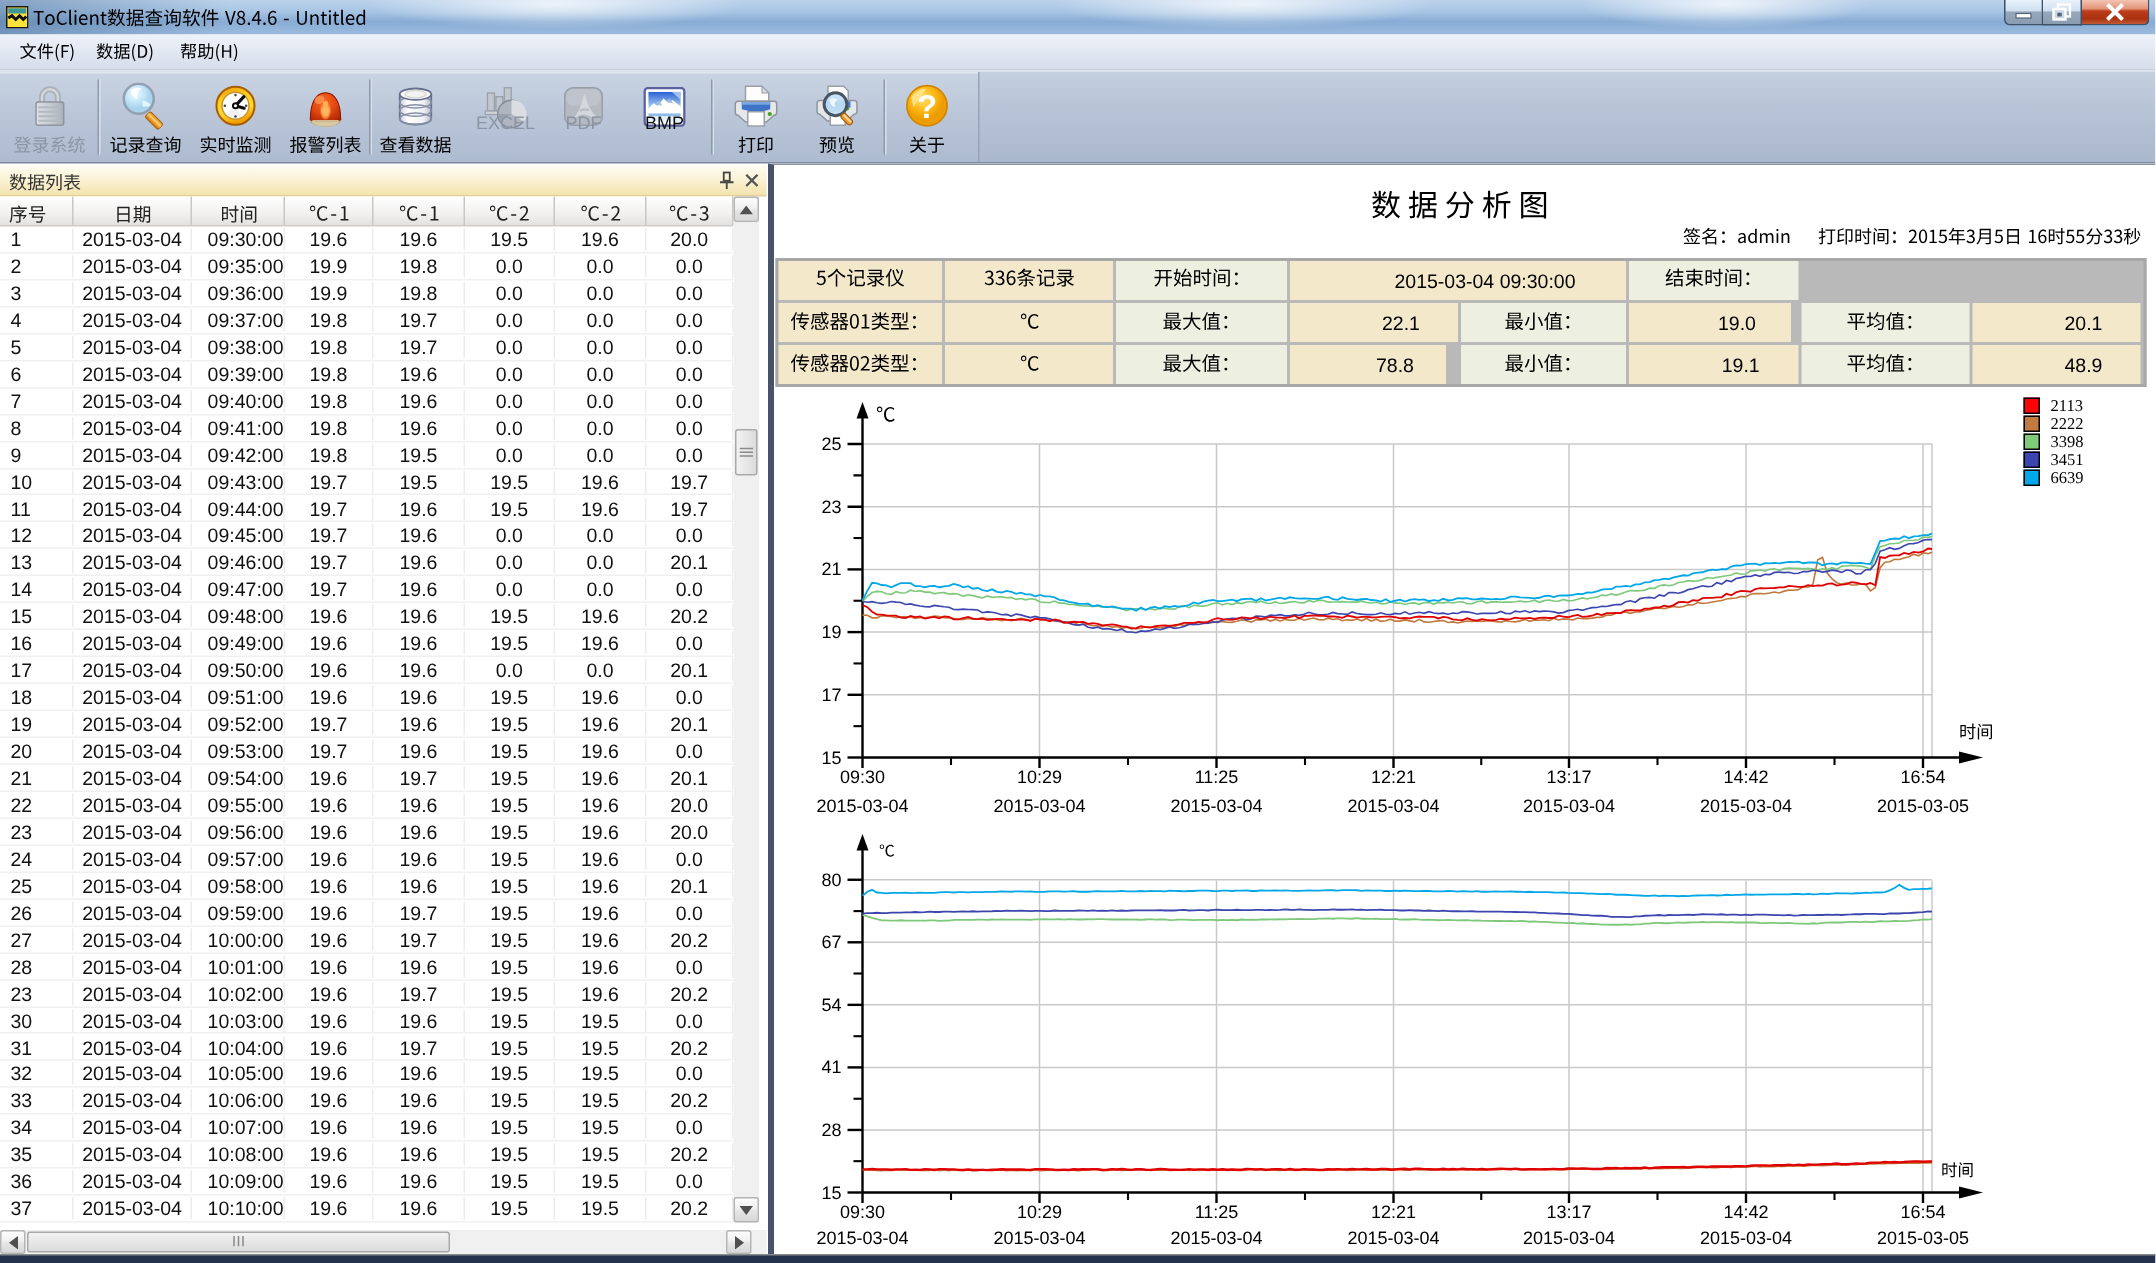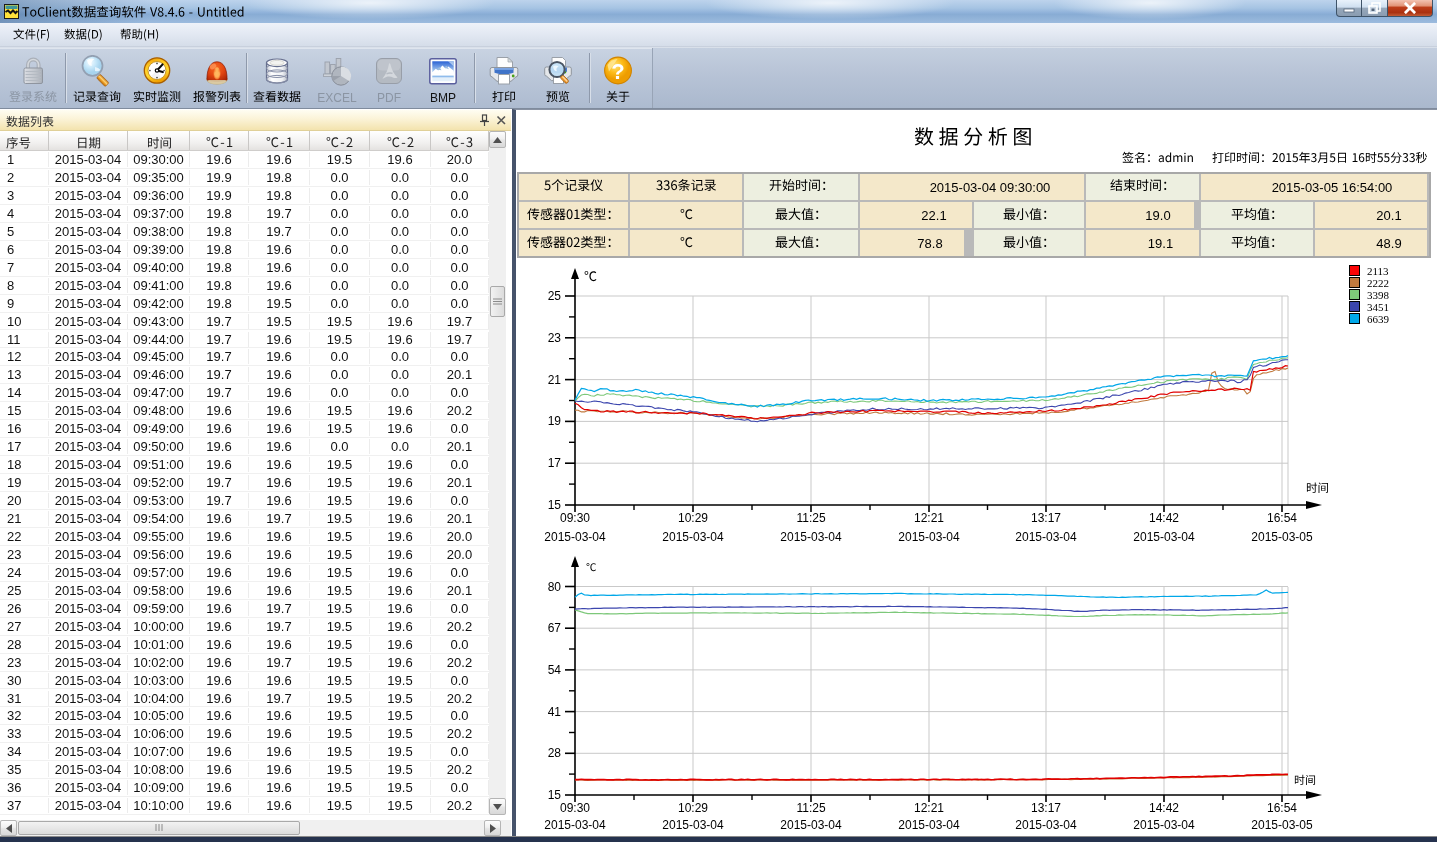--- a/index.html
+++ b/index.html
@@ -24,41 +24,41 @@
  background:linear-gradient(180deg,#eef2f9 0%,#e2e8f2 50%,#d5dde9 100%);
  border-bottom:1px solid #c8d0dd;font-size:12px;color:#1a1a1a;}
 
 #toolbar{position:absolute;left:0;top:47px;width:1437px;height:62px;
  background:linear-gradient(180deg,#c4cfdf 0%,#b7c3d6 45%,#aab8cd 100%);
  border-top:1px solid #d9e0ea;border-bottom:1px solid #7f8b9d;}
 #tbband{position:absolute;left:0;top:0;width:653px;height:60px;
  background:linear-gradient(180deg,#c9d3e2 0%,#bac6d8 50%,#adbbd0 100%);
  border-right:1px solid #98a4b6;box-shadow:inset 0 1px 0 #dfe5ee;}
 .tbtn{position:absolute;top:4px;height:54px;text-align:center;font-size:12px;color:#111;}
-.tbtn .cap{position:absolute;bottom:1px;width:100%;white-space:nowrap;margin-top:48px;}
+.tbtn .cap{position:absolute;bottom:17px;width:100%;white-space:nowrap;margin-top:48px;}
 .tbtn.dis{color:#8b95a3;}
 .tbtn svg{position:absolute;top:3px;left:50%;margin-left:-16px;}
 .tsep{position:absolute;top:5px;width:1px;height:50px;background:#8e99ab;box-shadow:1px 0 0 #d8dfe9;}
 
 #leftpanel{position:absolute;left:0;top:110px;width:511px;height:726px;background:#fff;}
 #lp-title{position:absolute;left:0;top:0;width:511px;height:21px;
  background:linear-gradient(180deg,#fffdf2 0%,#fbf3d7 45%,#f3e3ae 100%);
  border-bottom:1px solid #e0d098;font-size:12px;color:#333;}
 #lp-hdr{position:absolute;left:0;top:21px;width:489px;height:20px;
  background:linear-gradient(180deg,#ffffff 0%,#f2f1f0 60%,#e4e2e0 100%);
  border-bottom:1px solid #cfcdcb;}
 .hc{position:absolute;top:0;height:19px;text-align:center;font-size:12px;color:#222;
  border-right:1px solid #c9c7c5;padding-top:2px;}
 #lp-rows{position:absolute;left:0;top:41px;width:489px;height:669px;overflow:hidden;}
 .trow{position:absolute;left:0;height:17.95px;width:489px;border-bottom:1px solid #f0f0f0;}
 .c{position:absolute;top:1px;text-align:center;font-size:13px;color:#111;border-right:1px solid #ececec;}
 .c0{text-align:left;padding-left:7px;}
 .c0{left:0px;width:49px;}
 .c1{left:49px;width:79px;}
-.c2{left:128px;width:62px;}
+.c2{left:128px;width:62px;text-align:right;}
 .c3{left:190px;width:59px;}
 .c4{left:249px;width:61px;}
 .c5{left:310px;width:60px;}
 .c6{left:370px;width:61px;}
 .c7{left:431px;width:58px;}
 
 .sb{position:absolute;background:#f0f0f0;}
 .sbtn{position:absolute;background:linear-gradient(180deg,#fdfdfd,#f0f0f0 45%,#e5e5e5 55%,#d8d8d8);
  border:1px solid #b5b5b5;border-radius:2px;display:flex;align-items:center;justify-content:center;}
 .sthumb{position:absolute;background:linear-gradient(90deg,#f2f2f2,#dcdcdc);border:1px solid #a9a9a9;border-radius:2px;}
@@ -766,21 +766,20 @@
 
 <div id="rightpanel">
 
  <div id="htab">
 
   <div class="ht bg1" style="left:0;top:0;width:109px;height:26px"></div>
   <div class="ht bg1" style="left:111px;top:0;width:112px;height:26px"></div>
   <div class="ht bg2" style="left:225px;top:0;width:114px;height:26px"></div>
   <div class="ht bg1" style="left:341px;top:0;width:224px;height:26px">2015-03-04 09:30:00</div>
   <div class="ht bg2" style="left:567px;top:0;width:113px;height:26px"></div>
-  <div class="ht bg1" style="left:682px;top:0;width:226px;height:26px">2015-03-05 16:54:00</div>
 
   <div class="ht bg1" style="left:0;top:28px;width:109px;height:26px"></div>
   <div class="ht bg1" style="left:111px;top:28px;width:112px;height:26px"></div>
   <div class="ht bg2" style="left:225px;top:28px;width:114px;height:26px"></div>
   <div class="ht bg1" style="left:341px;top:28px;width:112px;height:26px">22.1</div>
   <div class="ht bg2" style="left:455px;top:28px;width:110px;height:26px"></div>
   <div class="ht bg1" style="left:567px;top:28px;width:108px;height:26px">19.0</div>
   <div class="ht bg2" style="left:682px;top:28px;width:112px;height:26px"></div>
   <div class="ht bg1" style="left:796px;top:28px;width:112px;height:26px">20.1</div>
 

